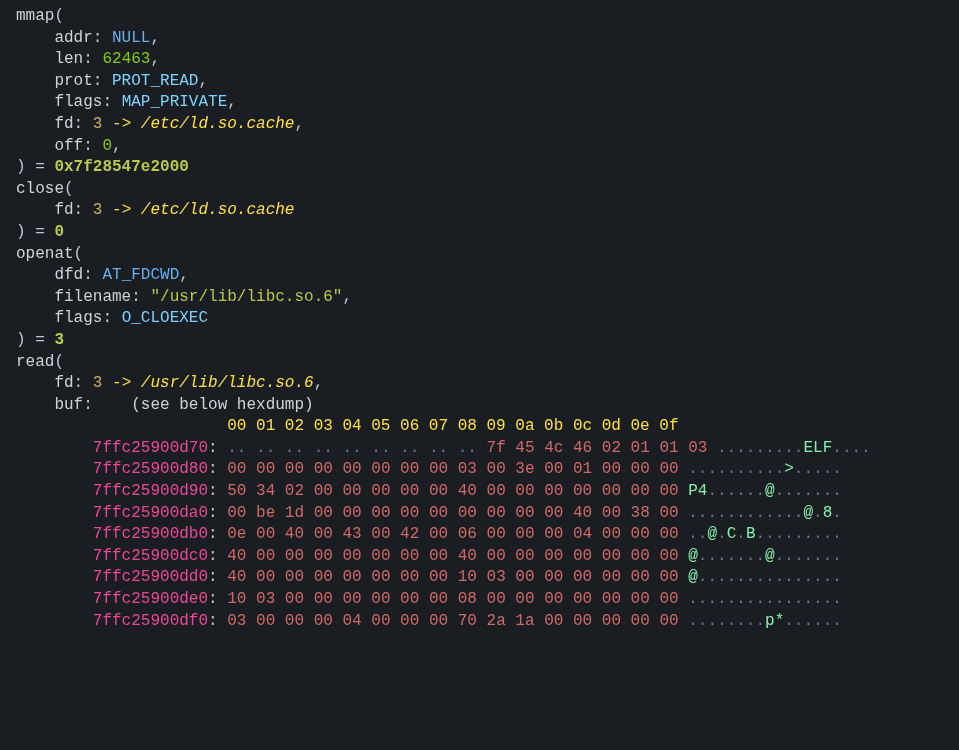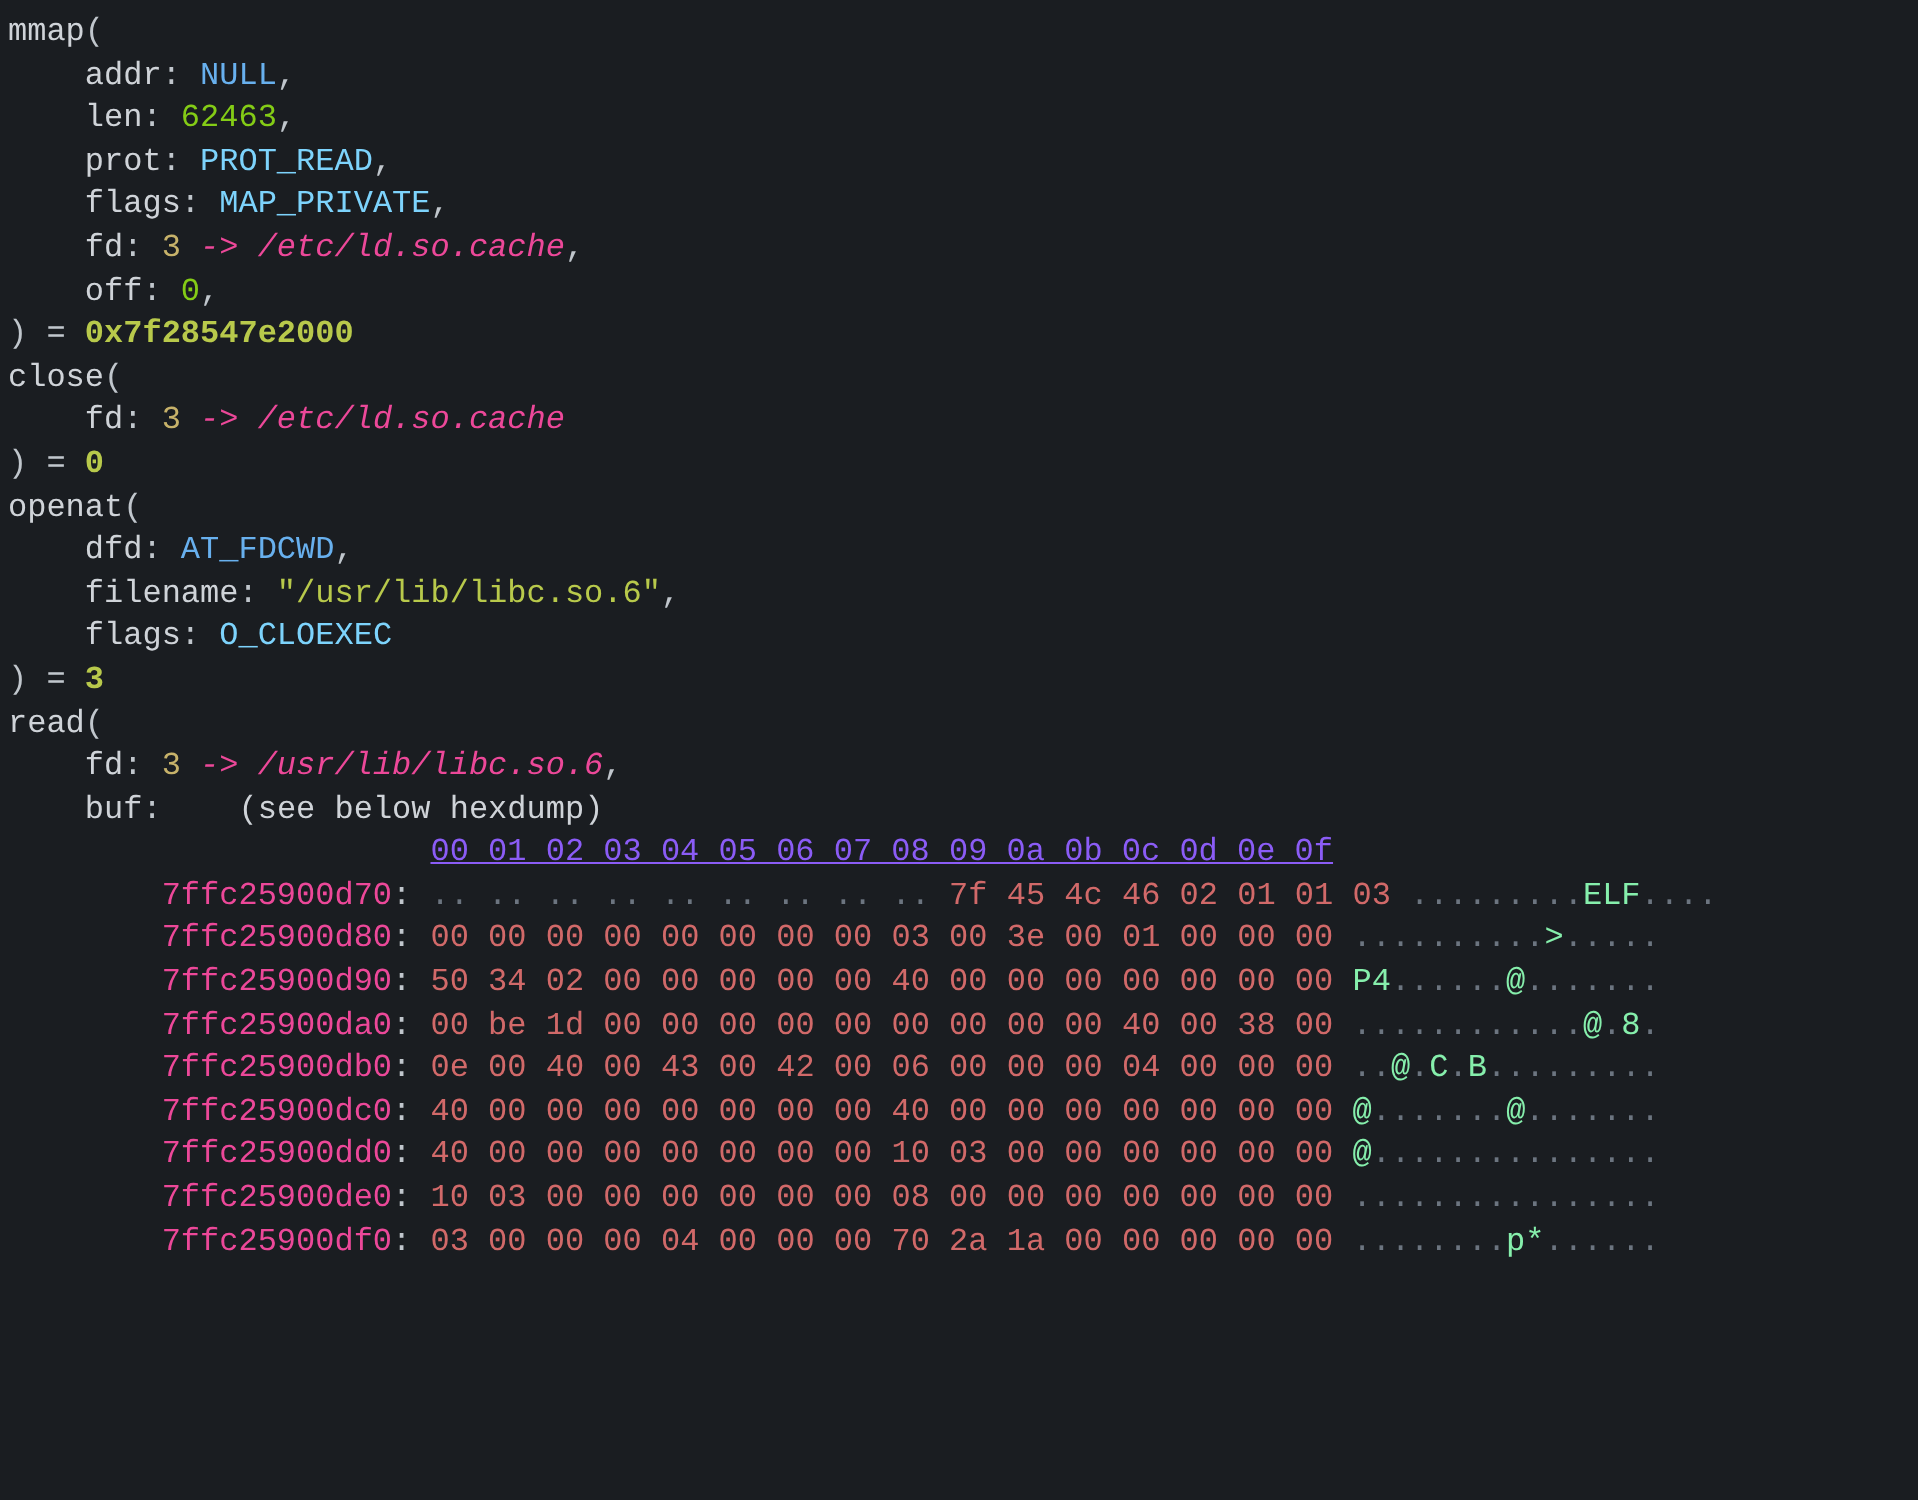--- a/index.html
+++ b/index.html
@@ -14,29 +14,29 @@
     overflow: hidden;
   }
   .screen {
     padding: 6px 4px;
     white-space: pre;
   }
   .kw     { color: #cfd3d8; }          
   .null   { color: #68b0ee; font-family: Liberation Mono, monospace; }          
   .num    { color: #84cc16; }          
   .flag   { color: #7dd3fc; }          
-  .path   { color: #ec4899; font-style: italic; } 
+  .path   { color: #fde047; font-style: italic; } 
   .fd     { color: #c7b26a; }
   .ret    { color: #b8c94b; font-weight: bold; }          
   .str    { color: #b8c94b; }          
   .punct  { color: #c0c6cc; }          
   .addr   { color: #ec4899; }          
-  .hdr    { color: #8b5cf6; text-decoration: underline; }          
+  .hdr    { color: #fde047; }          
   .byte   { color: #d16969; }          
   .dots   { color: #6c7580; }          
   .ascii  { color: #6c7580; }          
   .asciih { color: #86efac; }          
-  .line   { display: block; }
+  .line   { display: block; margin-left: 12px; }
 </style>
 </head>
 <body>
 
 <div class="screen" id="screen"><span class="line"><span class="kw">mmap</span><span class="punct">(</span></span><span class="line"><span class="punct">    </span><span class="kw">addr</span><span class="punct">: </span><span class="null">NULL</span><span class="punct">,</span></span><span class="line"><span class="punct">    </span><span class="kw">len</span><span class="punct">: </span><span class="num">62463</span><span class="punct">,</span></span><span class="line"><span class="punct">    </span><span class="kw">prot</span><span class="punct">: </span><span class="flag">PROT_READ</span><span class="punct">,</span></span><span class="line"><span class="punct">    </span><span class="kw">flags</span><span class="punct">: </span><span class="flag">MAP_PRIVATE</span><span class="punct">,</span></span><span class="line"><span class="punct">    </span><span class="kw">fd</span><span class="punct">: </span><span class="fd">3</span><span class="path"> -&gt; /etc/ld.so.cache</span><span class="punct">,</span></span><span class="line"><span class="punct">    </span><span class="kw">off</span><span class="punct">: </span><span class="num">0</span><span class="punct">,</span></span><span class="line"><span class="punct">) = </span><span class="ret">0x7f28547e2000</span></span><span class="line"><span></span></span><span class="line"><span class="kw">close</span><span class="punct">(</span></span><span class="line"><span class="punct">    </span><span class="kw">fd</span><span class="punct">: </span><span class="fd">3</span><span class="path"> -&gt; /etc/ld.so.cache</span></span><span class="line"><span class="punct">) = </span><span class="ret">0</span></span><span class="line"><span></span></span><span class="line"><span class="kw">openat</span><span class="punct">(</span></span><span class="line"><span class="punct">    </span><span class="kw">dfd</span><span class="punct">: </span><span class="null">AT_FDCWD</span><span class="punct">,</span></span><span class="line"><span class="punct">    </span><span class="kw">filename</span><span class="punct">: </span><span class="str">"/usr/lib/libc.so.6"</span><span class="punct">,</span></span><span class="line"><span class="punct">    </span><span class="kw">flags</span><span class="punct">: </span><span class="flag">O_CLOEXEC</span></span><span class="line"><span class="punct">) = </span><span class="ret">3</span></span><span class="line"><span></span></span><span class="line"><span class="kw">read</span><span class="punct">(</span></span><span class="line"><span class="punct">    </span><span class="kw">fd</span><span class="punct">: </span><span class="fd">3</span><span class="path"> -&gt; /usr/lib/libc.so.6</span><span class="punct">,</span></span><span class="line"><span class="punct">    </span><span class="kw">buf</span><span class="punct">:    </span><span class="kw">(see below hexdump)</span></span><span class="line"><span class="punct">                      </span><span class="hdr">00 01 02 03 04 05 06 07 08 09 0a 0b 0c 0d 0e 0f</span></span><span class="line"><span class="punct">        </span><span class="addr">7ffc25900d70</span><span class="punct">: </span><span class="dots">..</span><span class="punct"> </span><span class="dots">..</span><span class="punct"> </span><span class="dots">..</span><span class="punct"> </span><span class="dots">..</span><span class="punct"> </span><span class="dots">..</span><span class="punct"> </span><span class="dots">..</span><span class="punct"> </span><span class="dots">..</span><span class="punct"> </span><span class="dots">..</span><span class="punct"> </span><span class="dots">..</span><span class="punct"> </span><span class="byte">7f</span><span class="punct"> </span><span class="byte">45</span><span class="punct"> </span><span class="byte">4c</span><span class="punct"> </span><span class="byte">46</span><span class="punct"> </span><span class="byte">02</span><span class="punct"> </span><span class="byte">01</span><span class="punct"> </span><span class="byte">01</span><span class="punct"> </span><span class="byte">03</span><span class="punct"> </span><span class="ascii">.........</span><span class="asciih">ELF</span><span class="ascii">....</span></span><span class="line"><span class="punct">        </span><span class="addr">7ffc25900d80</span><span class="punct">: </span><span class="byte">00</span><span class="punct"> </span><span class="byte">00</span><span class="punct"> </span><span class="byte">00</span><span class="punct"> </span><span class="byte">00</span><span class="punct"> </span><span class="byte">00</span><span class="punct"> </span><span class="byte">00</span><span class="punct"> </span><span class="byte">00</span><span class="punct"> </span><span class="byte">00</span><span class="punct"> </span><span class="byte">03</span><span class="punct"> </span><span class="byte">00</span><span class="punct"> </span><span class="byte">3e</span><span class="punct"> </span><span class="byte">00</span><span class="punct"> </span><span class="byte">01</span><span class="punct"> </span><span class="byte">00</span><span class="punct"> </span><span class="byte">00</span><span class="punct"> </span><span class="byte">00</span><span class="punct"> </span><span class="ascii">..........</span><span class="asciih">&gt;</span><span class="ascii">.....</span></span><span class="line"><span class="punct">        </span><span class="addr">7ffc25900d90</span><span class="punct">: </span><span class="byte">50</span><span class="punct"> </span><span class="byte">34</span><span class="punct"> </span><span class="byte">02</span><span class="punct"> </span><span class="byte">00</span><span class="punct"> </span><span class="byte">00</span><span class="punct"> </span><span class="byte">00</span><span class="punct"> </span><span class="byte">00</span><span class="punct"> </span><span class="byte">00</span><span class="punct"> </span><span class="byte">40</span><span class="punct"> </span><span class="byte">00</span><span class="punct"> </span><span class="byte">00</span><span class="punct"> </span><span class="byte">00</span><span class="punct"> </span><span class="byte">00</span><span class="punct"> </span><span class="byte">00</span><span class="punct"> </span><span class="byte">00</span><span class="punct"> </span><span class="byte">00</span><span class="punct"> </span><span class="asciih">P4</span><span class="ascii">......</span><span class="asciih">@</span><span class="ascii">.......</span></span><span class="line"><span class="punct">        </span><span class="addr">7ffc25900da0</span><span class="punct">: </span><span class="byte">00</span><span class="punct"> </span><span class="byte">be</span><span class="punct"> </span><span class="byte">1d</span><span class="punct"> </span><span class="byte">00</span><span class="punct"> </span><span class="byte">00</span><span class="punct"> </span><span class="byte">00</span><span class="punct"> </span><span class="byte">00</span><span class="punct"> </span><span class="byte">00</span><span class="punct"> </span><span class="byte">00</span><span class="punct"> </span><span class="byte">00</span><span class="punct"> </span><span class="byte">00</span><span class="punct"> </span><span class="byte">00</span><span class="punct"> </span><span class="byte">40</span><span class="punct"> </span><span class="byte">00</span><span class="punct"> </span><span class="byte">38</span><span class="punct"> </span><span class="byte">00</span><span class="punct"> </span><span class="ascii">............</span><span class="asciih">@</span><span class="ascii">.</span><span class="asciih">8</span><span class="ascii">.</span></span><span class="line"><span class="punct">        </span><span class="addr">7ffc25900db0</span><span class="punct">: </span><span class="byte">0e</span><span class="punct"> </span><span class="byte">00</span><span class="punct"> </span><span class="byte">40</span><span class="punct"> </span><span class="byte">00</span><span class="punct"> </span><span class="byte">43</span><span class="punct"> </span><span class="byte">00</span><span class="punct"> </span><span class="byte">42</span><span class="punct"> </span><span class="byte">00</span><span class="punct"> </span><span class="byte">06</span><span class="punct"> </span><span class="byte">00</span><span class="punct"> </span><span class="byte">00</span><span class="punct"> </span><span class="byte">00</span><span class="punct"> </span><span class="byte">04</span><span class="punct"> </span><span class="byte">00</span><span class="punct"> </span><span class="byte">00</span><span class="punct"> </span><span class="byte">00</span><span class="punct"> </span><span class="ascii">..</span><span class="asciih">@</span><span class="ascii">.</span><span class="asciih">C</span><span class="ascii">.</span><span class="asciih">B</span><span class="ascii">.........</span></span><span class="line"><span class="punct">        </span><span class="addr">7ffc25900dc0</span><span class="punct">: </span><span class="byte">40</span><span class="punct"> </span><span class="byte">00</span><span class="punct"> </span><span class="byte">00</span><span class="punct"> </span><span class="byte">00</span><span class="punct"> </span><span class="byte">00</span><span class="punct"> </span><span class="byte">00</span><span class="punct"> </span><span class="byte">00</span><span class="punct"> </span><span class="byte">00</span><span class="punct"> </span><span class="byte">40</span><span class="punct"> </span><span class="byte">00</span><span class="punct"> </span><span class="byte">00</span><span class="punct"> </span><span class="byte">00</span><span class="punct"> </span><span class="byte">00</span><span class="punct"> </span><span class="byte">00</span><span class="punct"> </span><span class="byte">00</span><span class="punct"> </span><span class="byte">00</span><span class="punct"> </span><span class="asciih">@</span><span class="ascii">.......</span><span class="asciih">@</span><span class="ascii">.......</span></span><span class="line"><span class="punct">        </span><span class="addr">7ffc25900dd0</span><span class="punct">: </span><span class="byte">40</span><span class="punct"> </span><span class="byte">00</span><span class="punct"> </span><span class="byte">00</span><span class="punct"> </span><span class="byte">00</span><span class="punct"> </span><span class="byte">00</span><span class="punct"> </span><span class="byte">00</span><span class="punct"> </span><span class="byte">00</span><span class="punct"> </span><span class="byte">00</span><span class="punct"> </span><span class="byte">10</span><span class="punct"> </span><span class="byte">03</span><span class="punct"> </span><span class="byte">00</span><span class="punct"> </span><span class="byte">00</span><span class="punct"> </span><span class="byte">00</span><span class="punct"> </span><span class="byte">00</span><span class="punct"> </span><span class="byte">00</span><span class="punct"> </span><span class="byte">00</span><span class="punct"> </span><span class="asciih">@</span><span class="ascii">...............</span></span><span class="line"><span class="punct">        </span><span class="addr">7ffc25900de0</span><span class="punct">: </span><span class="byte">10</span><span class="punct"> </span><span class="byte">03</span><span class="punct"> </span><span class="byte">00</span><span class="punct"> </span><span class="byte">00</span><span class="punct"> </span><span class="byte">00</span><span class="punct"> </span><span class="byte">00</span><span class="punct"> </span><span class="byte">00</span><span class="punct"> </span><span class="byte">00</span><span class="punct"> </span><span class="byte">08</span><span class="punct"> </span><span class="byte">00</span><span class="punct"> </span><span class="byte">00</span><span class="punct"> </span><span class="byte">00</span><span class="punct"> </span><span class="byte">00</span><span class="punct"> </span><span class="byte">00</span><span class="punct"> </span><span class="byte">00</span><span class="punct"> </span><span class="byte">00</span><span class="punct"> </span><span class="ascii">................</span></span><span class="line"><span class="punct">        </span><span class="addr">7ffc25900df0</span><span class="punct">: </span><span class="byte">03</span><span class="punct"> </span><span class="byte">00</span><span class="punct"> </span><span class="byte">00</span><span class="punct"> </span><span class="byte">00</span><span class="punct"> </span><span class="byte">04</span><span class="punct"> </span><span class="byte">00</span><span class="punct"> </span><span class="byte">00</span><span class="punct"> </span><span class="byte">00</span><span class="punct"> </span><span class="byte">70</span><span class="punct"> </span><span class="byte">2a</span><span class="punct"> </span><span class="byte">1a</span><span class="punct"> </span><span class="byte">00</span><span class="punct"> </span><span class="byte">00</span><span class="punct"> </span><span class="byte">00</span><span class="punct"> </span><span class="byte">00</span><span class="punct"> </span><span class="byte">00</span><span class="punct"> </span><span class="ascii">........</span><span class="asciih">p*</span><span class="ascii">......</span></span></div>
 
 </body></html>

